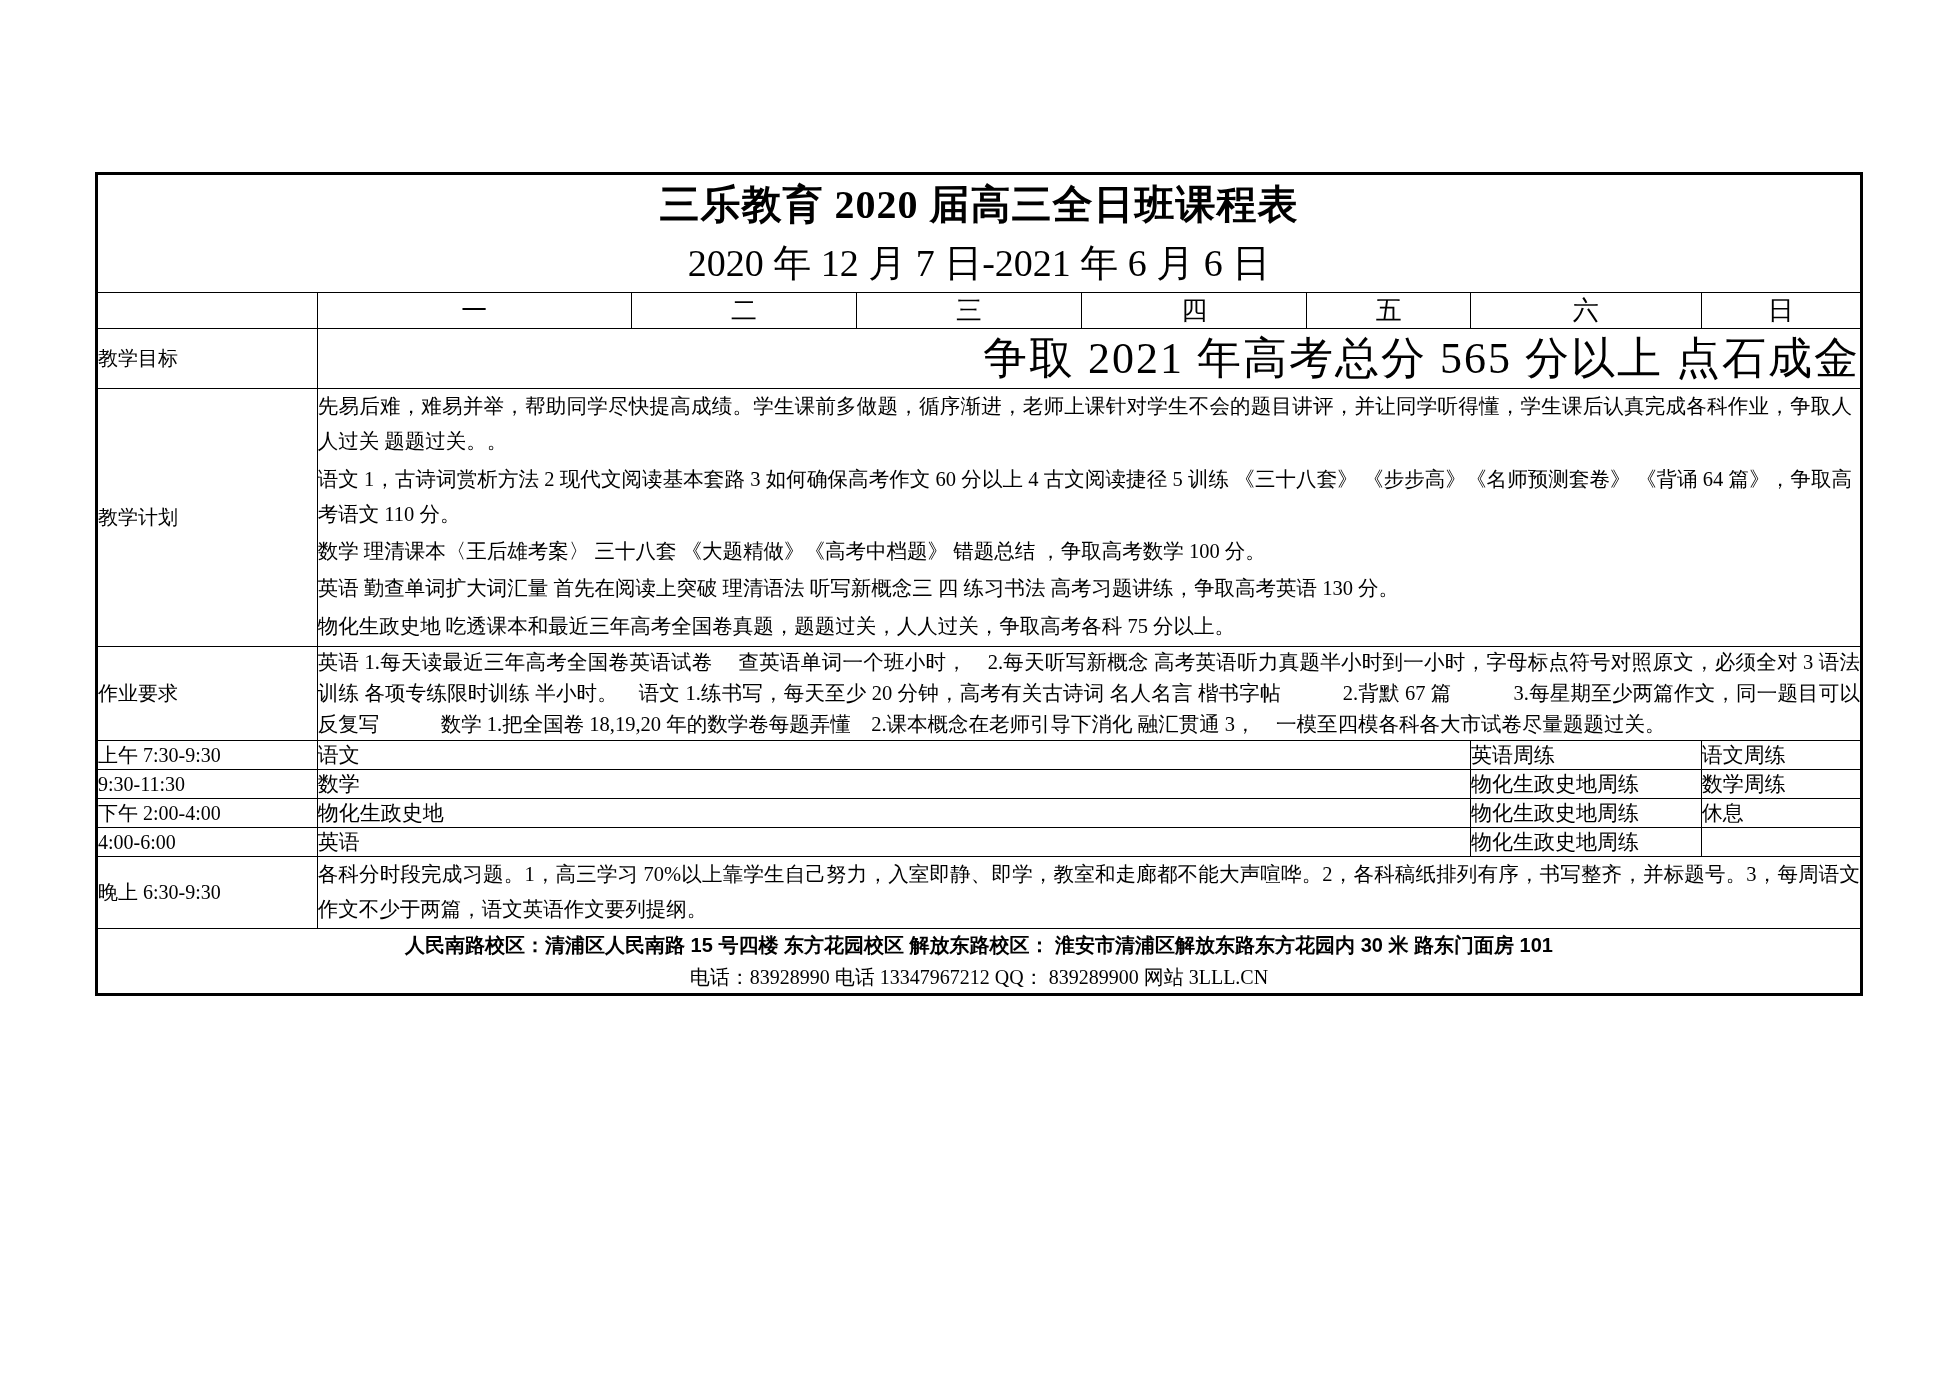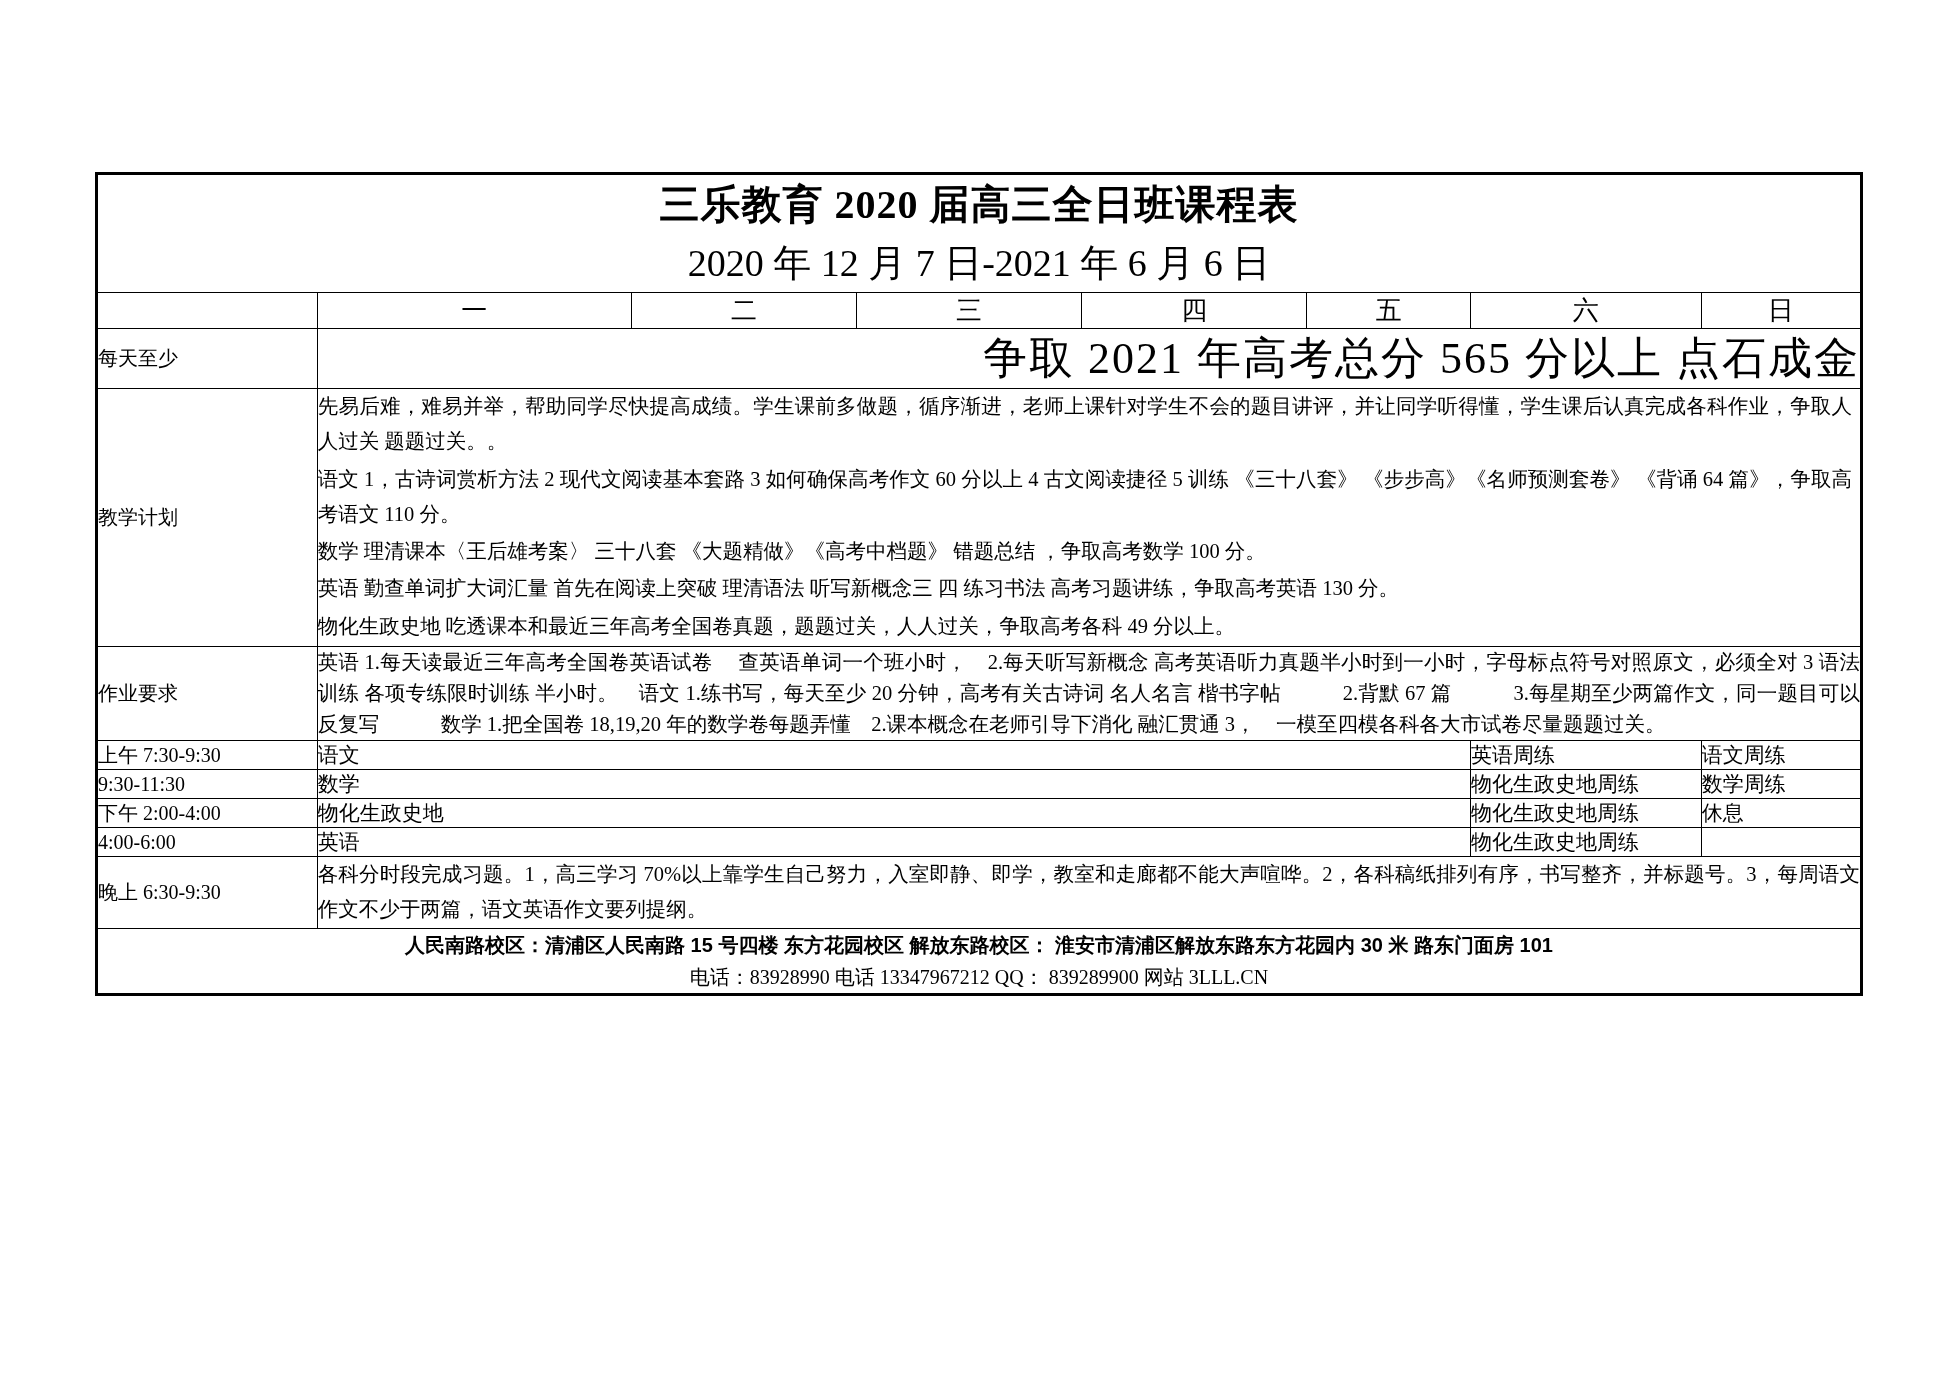--- a/index.html
+++ b/index.html
@@ -138,32 +138,32 @@
       <td class="wd">一</td>
       <td class="wd">二</td>
       <td class="wd">三</td>
       <td class="wd">四</td>
       <td class="wd">五</td>
       <td class="wd">六</td>
       <td class="wd">日</td>
     </tr>
 
     <tr>
-      <td class="rowlabel mid">每天至少</td>
+      <td class="rowlabel mid">教学目标</td>
       <td class="goal" colspan="7">争取 2021 年高考总分 565 分以上 点石成金</td>
     </tr>
 
     <tr>
       <td class="rowlabel">教学计划</td>
       <td class="plan" colspan="7">
         <p>先易后难，难易并举，帮助同学尽快提高成绩。学生课前多做题，循序渐进，老师上课针对学生不会的题目讲评，并让同学听得懂，学生课后认真完成各科作业，争取人人过关 题题过关。。</p>
         <p>语文 1，古诗词赏析方法 2 现代文阅读基本套路 3 如何确保高考作文 60 分以上 4 古文阅读捷径 5 训练 《三十八套》 《步步高》《名师预测套卷》 《背诵 64 篇》，争取高考语文 110 分。</p>
         <p>数学 理清课本〈王后雄考案〉 三十八套 《大题精做》《高考中档题》 错题总结 ，争取高考数学 100 分。</p>
         <p>英语 勤查单词扩大词汇量 首先在阅读上突破 理清语法 听写新概念三 四 练习书法 高考习题讲练，争取高考英语 130 分。</p>
-        <p>物化生政史地 吃透课本和最近三年高考全国卷真题，题题过关，人人过关，争取高考各科 49 分以上。</p>
+        <p>物化生政史地 吃透课本和最近三年高考全国卷真题，题题过关，人人过关，争取高考各科 75 分以上。</p>
       </td>
     </tr>
 
     <tr>
       <td class="rowlabel">作业要求</td>
       <td class="hw" colspan="7">
         <p>英语 1.每天读最近三年高考全国卷英语试卷　 查英语单词一个班小时，　2.每天听写新概念 高考英语听力真题半小时到一小时，字母标点符号对照原文，必须全对 3 语法训练 各项专练限时训练 半小时。　语文 1.练书写，每天至少 20 分钟，高考有关古诗词 名人名言 楷书字帖　　　2.背默 67 篇　　　3.每星期至少两篇作文，同一题目可以反复写　　　数学 1.把全国卷 18,19,20 年的数学卷每题弄懂　2.课本概念在老师引导下消化 融汇贯通 3，　一模至四模各科各大市试卷尽量题题过关。</p>
       </td>
     </tr>
 

